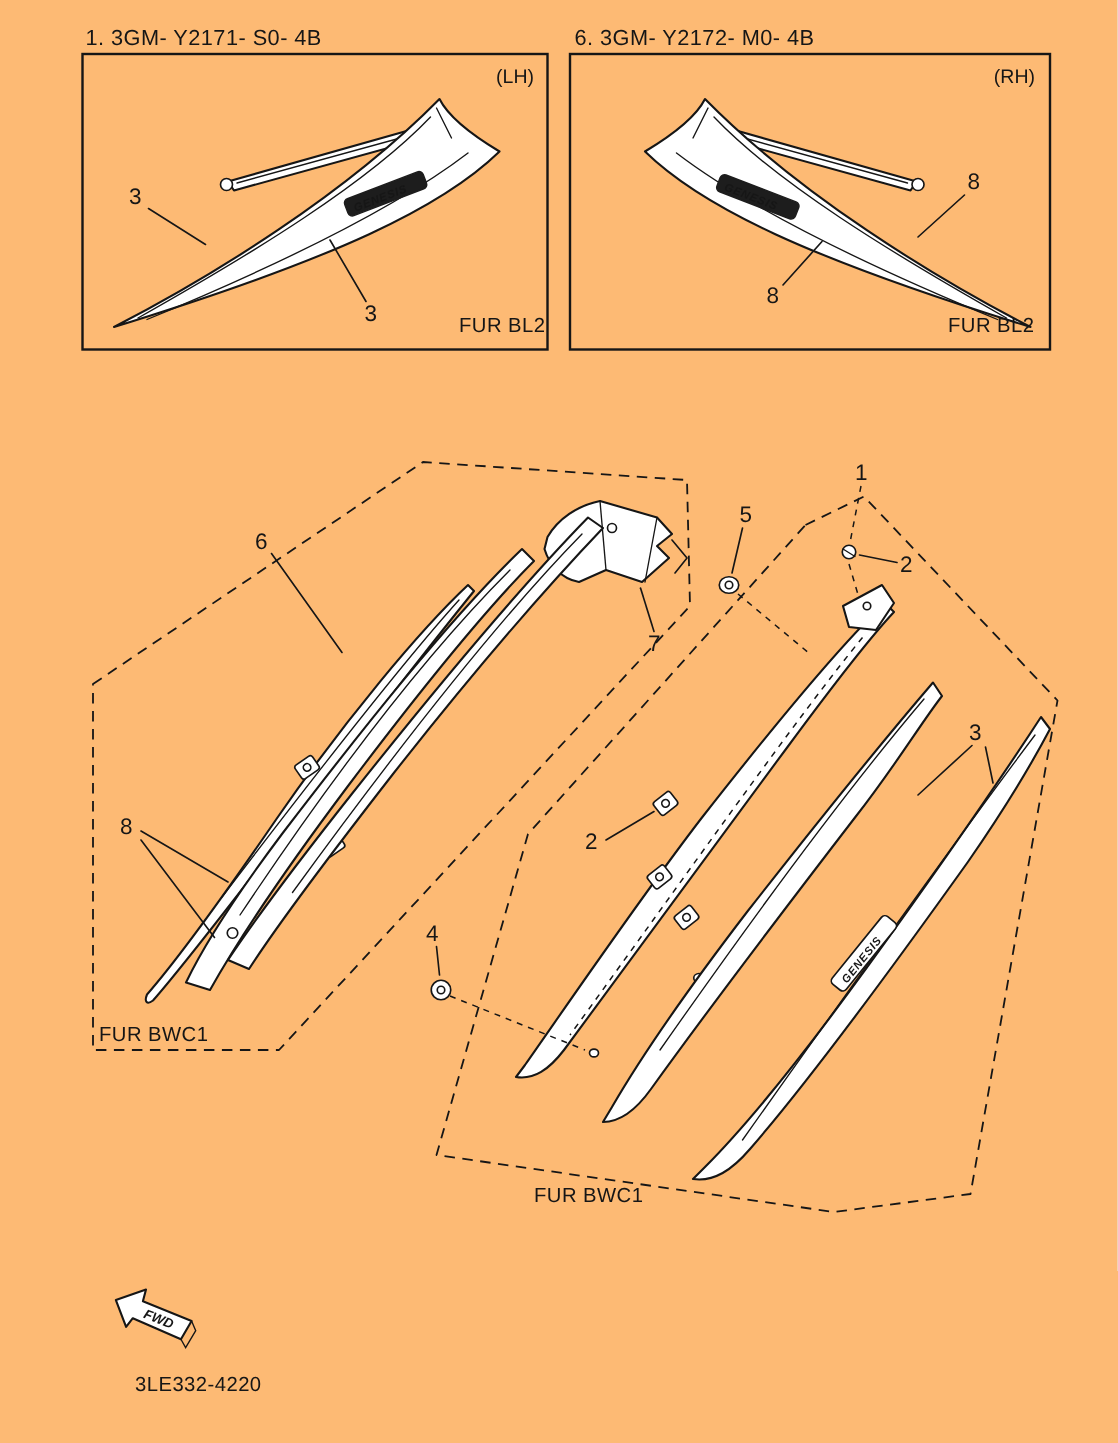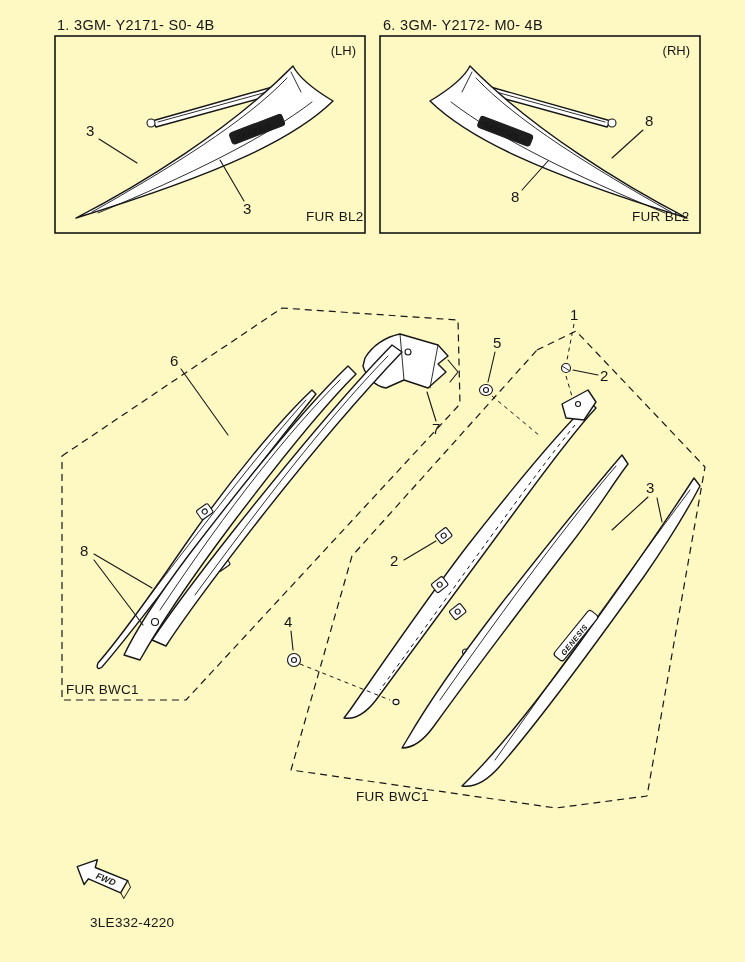--- a/index.html
+++ b/index.html
@@ -1,17 +1,17 @@
 <!DOCTYPE html>
 <html><head>
 <meta charset="utf-8">
 <style>
   html,body{margin:0;padding:0;background:#e8e8e8;}
   .sheet{
-    position:relative;width:745px;height:962px;background:#fef9c3;
+    position:relative;width:745px;height:962px;background:#fdba74;
     margin:0 auto;font-family:"Liberation Sans",sans-serif;
   }
   svg{display:block}
   .ln{stroke:#161616;stroke-width:1.1;fill:none;stroke-linecap:round;stroke-linejoin:round;}
   .ol{stroke:#161616;stroke-width:1.4;fill:#ffffff;stroke-linejoin:round;}
   .thin{stroke:#161616;stroke-width:0.9;fill:none;stroke-linecap:round;}
   .dash{stroke:#161616;stroke-width:1.2;fill:none;stroke-dasharray:7 5;stroke-linejoin:round;}
   .dash2{stroke:#161616;stroke-width:1;fill:none;stroke-dasharray:4 4;}
   .boxr{stroke:#161616;stroke-width:1.6;fill:none;}
   .t{font-family:"Liberation Sans",sans-serif;fill:#161616;}

